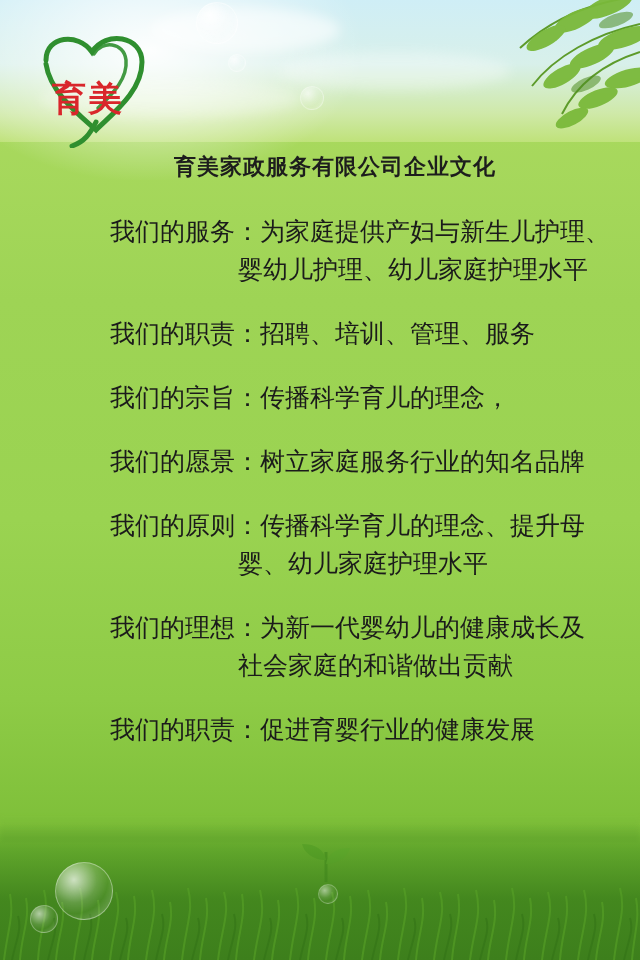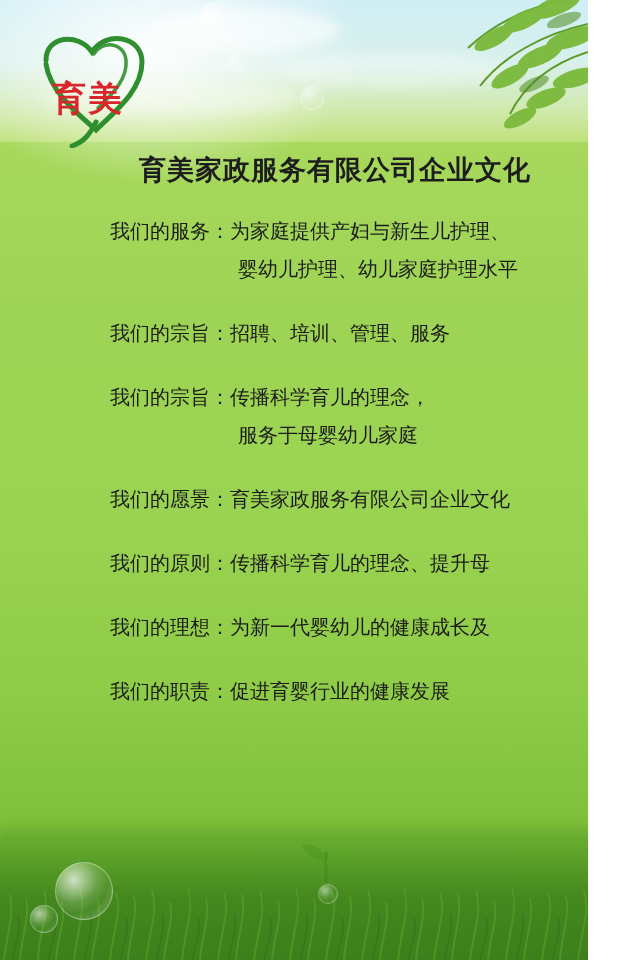--- a/index.html
+++ b/index.html
@@ -8,21 +8,21 @@
   }
   body {
     width: 640px;
     height: 960px;
     font-family: "Liberation Sans", "DejaVu Sans", sans-serif;
     overflow: hidden;
   }
 
   .poster {
     position: relative;
-    width: 588px;
+    width: 640px;
     height: 960px;
     overflow: hidden;
     background: linear-gradient(to bottom,
         #bfe27a 0px,
         #a9d95e 120px,
         #9ed455 300px,
         #9ad351 520px,
         #8ecb46 700px,
         #7fc03a 820px,
         #6fb32f 960px);
@@ -92,38 +92,38 @@
   .logo-text .ch2 { color: #d9262b; }
 
   
   .heading {
     position: absolute;
     left: 0; top: 152px;
     width: 640px;
     text-align: center;
     padding-left: 30px;
     box-sizing: border-box;
-    font-size: 27px;
+    font-size: 22px;
     font-weight: bold;
     color: #1d1d1d;
     letter-spacing: 1px;
   }
 
   
   .content {
     position: absolute;
     left: 110px;
     top: 212px;
     width: 450px;
   }
   .entry {
     margin-bottom: 26px;
   }
   .entry .line {
-    font-size: 20px;
+    font-size: 25px;
     color: #1b1b1b;
     line-height: 38px;
     white-space: nowrap;
   }
   .entry .line.cont {
     padding-left: 128px;
   }
 
   
   .grass {
@@ -205,38 +205,39 @@
   <div class="heading">育美家政服务有限公司企业文化</div>
 
   <div class="content">
 
     <div class="entry">
       <div class="line">我们的服务：为家庭提供产妇与新生儿护理、</div>
       <div class="line cont">婴幼儿护理、幼儿家庭护理水平</div>
     </div>
 
     <div class="entry">
-      <div class="line">我们的宗旨：招聘、培训、管理、服务</div>
+      <div class="line">我们的职责：招聘、培训、管理、服务</div>
     </div>
 
     <div class="entry">
       <div class="line">我们的宗旨：传播科学育儿的理念，</div>
-      <div class="line cont">服务于母婴幼儿家庭</div>
-    </div>
-
-    <div class="entry">
-      <div class="line">我们的愿景：育美家政服务有限公司企业文化</div>
+    </div>
+
+    <div class="entry">
+      <div class="line">我们的愿景：树立家庭服务行业的知名品牌</div>
     </div>
 
     <div class="entry">
       <div class="line">我们的原则：传播科学育儿的理念、提升母</div>
+      <div class="line cont">婴、幼儿家庭护理水平</div>
     </div>
 
     <div class="entry">
       <div class="line">我们的理想：为新一代婴幼儿的健康成长及</div>
+      <div class="line cont">社会家庭的和谐做出贡献</div>
     </div>
 
     <div class="entry">
       <div class="line">我们的职责：促进育婴行业的健康发展</div>
     </div>
 
   </div>
 
   <svg class="sprout" viewBox="0 0 60 44">
     <path d="M30 44 C30 30 30 22 30 14" stroke="#4e9521" stroke-width="3" fill="none"></path>

